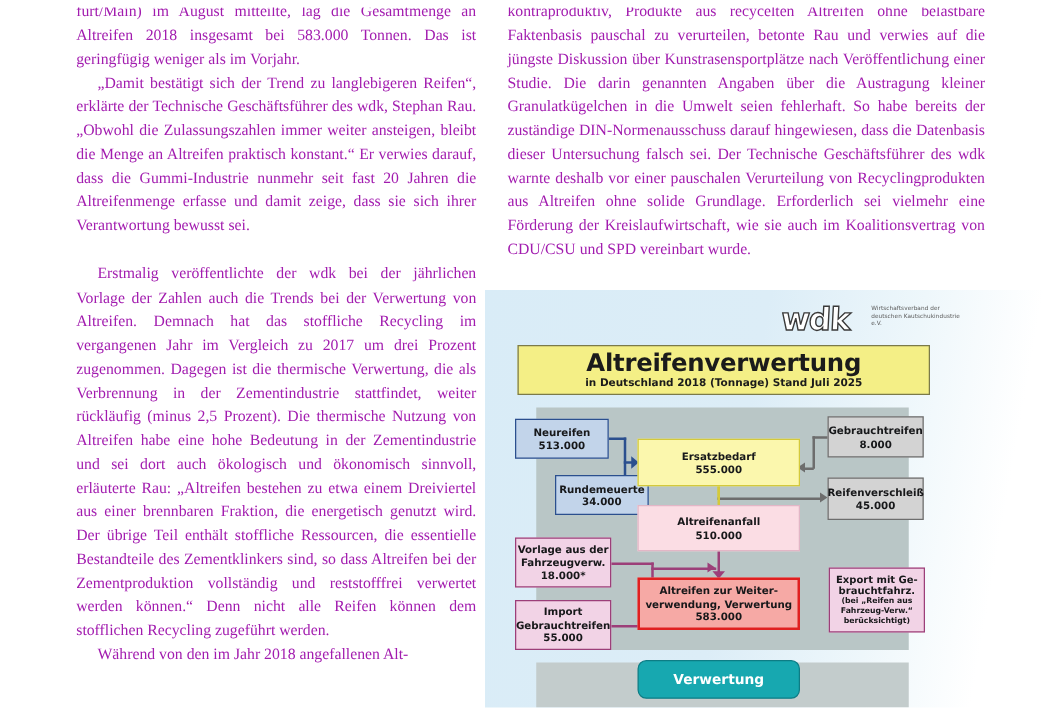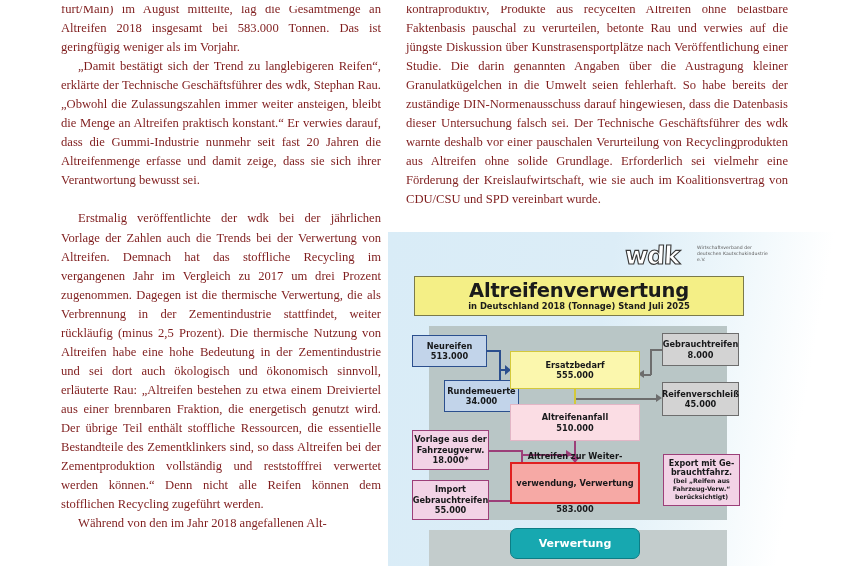--- a/index.html
+++ b/index.html
@@ -8,21 +8,21 @@
     font-family:"Liberation Serif",serif;color:#1c1c1c;
   }
   .page{position:relative;width:849px;height:566px;}
 
   
   .col{
     position:absolute;top:0;
     font-family:"Liberation Serif",serif;
     font-size:12.6px;line-height:19.05px;
     text-align:justify;text-justify:inter-word;
-    color:#7f1d1d;
+    color:#a21caf;
     -webkit-font-smoothing:antialiased;
   }
   .col-left{left:61px;width:320px;}
   .col-right{left:406px;width:382px;}
   .col p{margin:0;}
   .col p.indent{text-indent:1.35em;}
   .col p.gap{margin-top:19px;}
   .clip-top{
     position:absolute;left:0;top:0;width:849px;height:6px;
     background:#ffffff;z-index:30;
@@ -102,21 +102,21 @@
 
   
   .b-neureifen{left:24px;top:103px;width:75px;height:32px;}
   .b-runder{left:24px;top:148px;width:75px;height:32px;margin-left:32px;}
   .b-ersatz{left:122px;top:119px;width:130px;height:38px;}
   .b-gebraucht{left:274px;top:101px;width:77px;height:33px;}
   .b-verschleiss{left:274px;top:150px;width:77px;height:34px;}
   .b-anfall{left:122px;top:172px;width:130px;height:37px;}
   .b-fahrzeug{left:24px;top:198px;width:77px;height:40px;}
   .b-import{left:24px;top:248px;width:77px;height:40px;}
-  .b-weiter{left:122px;top:230px;width:130px;height:42px;gap:16px;}
+  .b-weiter{left:122px;top:230px;width:130px;height:42px;}
   .b-export{
     left:275px;top:222px;width:77px;height:52px;
     font-size:8px;line-height:9.4px;
   }
   .b-export .small{font-size:6.2px;line-height:8px;}
   .b-verwertung{left:122px;top:296px;width:130px;height:31px;}
 
   
   .conn{position:absolute;background:#2b4f8e;}
   .conn-grey{position:absolute;background:#6d6d6d;}

